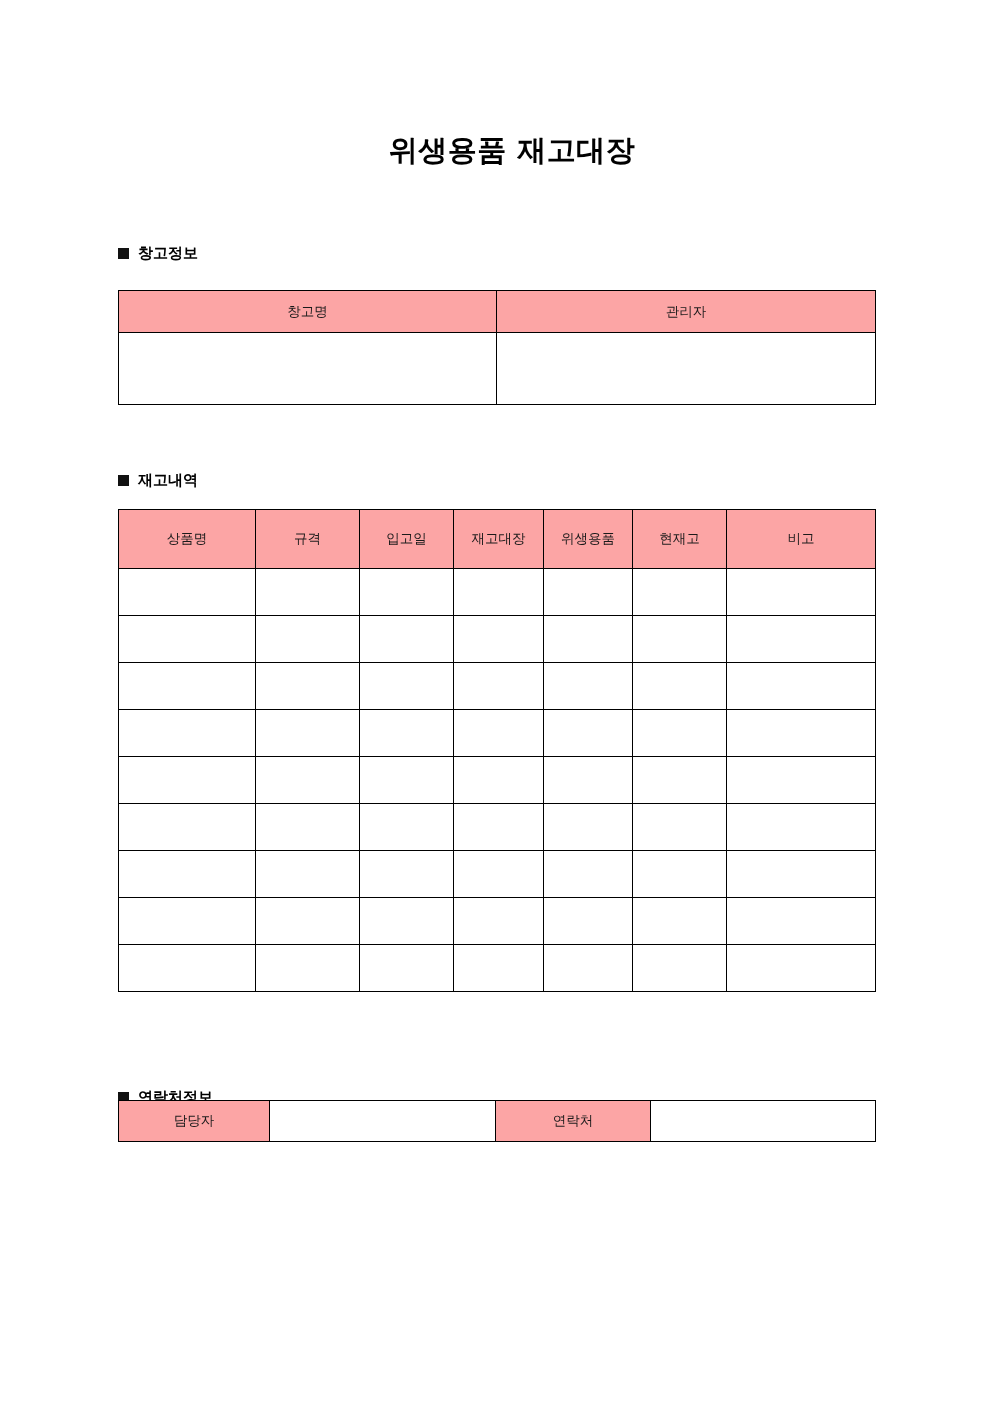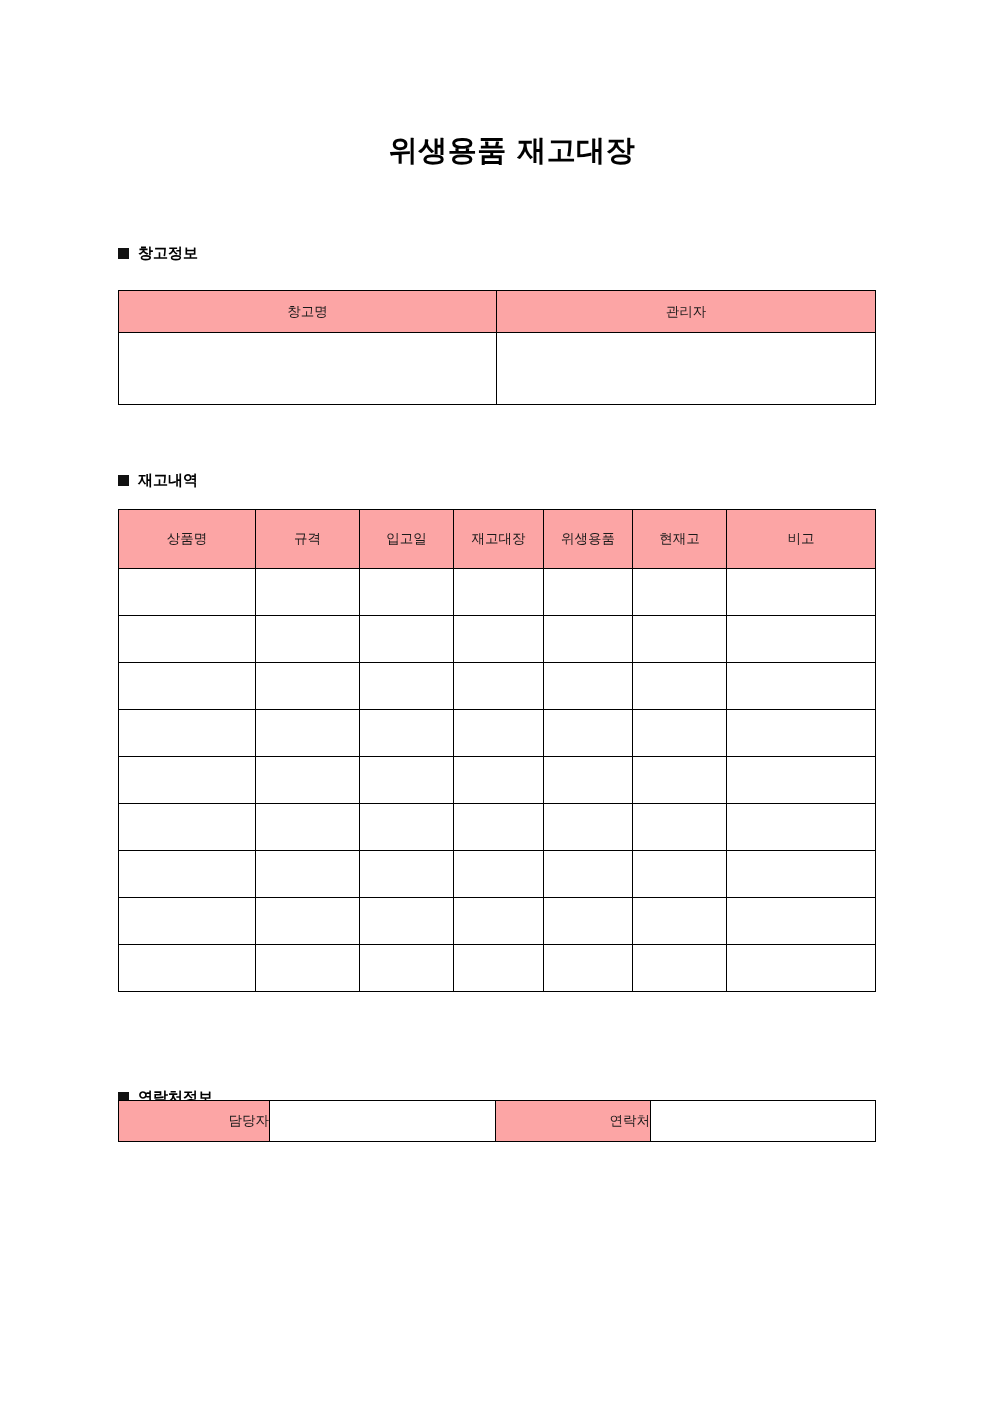--- a/index.html
+++ b/index.html
@@ -100,21 +100,21 @@
   #inventory-table th { height: 58px; }
   #inventory-table td { height: 46px; }
 
   
   #contact-table {
     top: 1100px;
     left: 118px;
     width: 757px;
   }
   #contact-table td { height: 40px; }
-  #contact-table td.lbl { font-size: 13.5px; text-align: right; }
+  #contact-table td.lbl { font-size: 13.5px; }
 </style>
 </head>
 <body>
 
 <div class="page">
 
   <div class="doc-title">위생용품 재고대장</div>
 
   <div class="section-heading sh-warehouse">
     <span class="bullet"></span>

